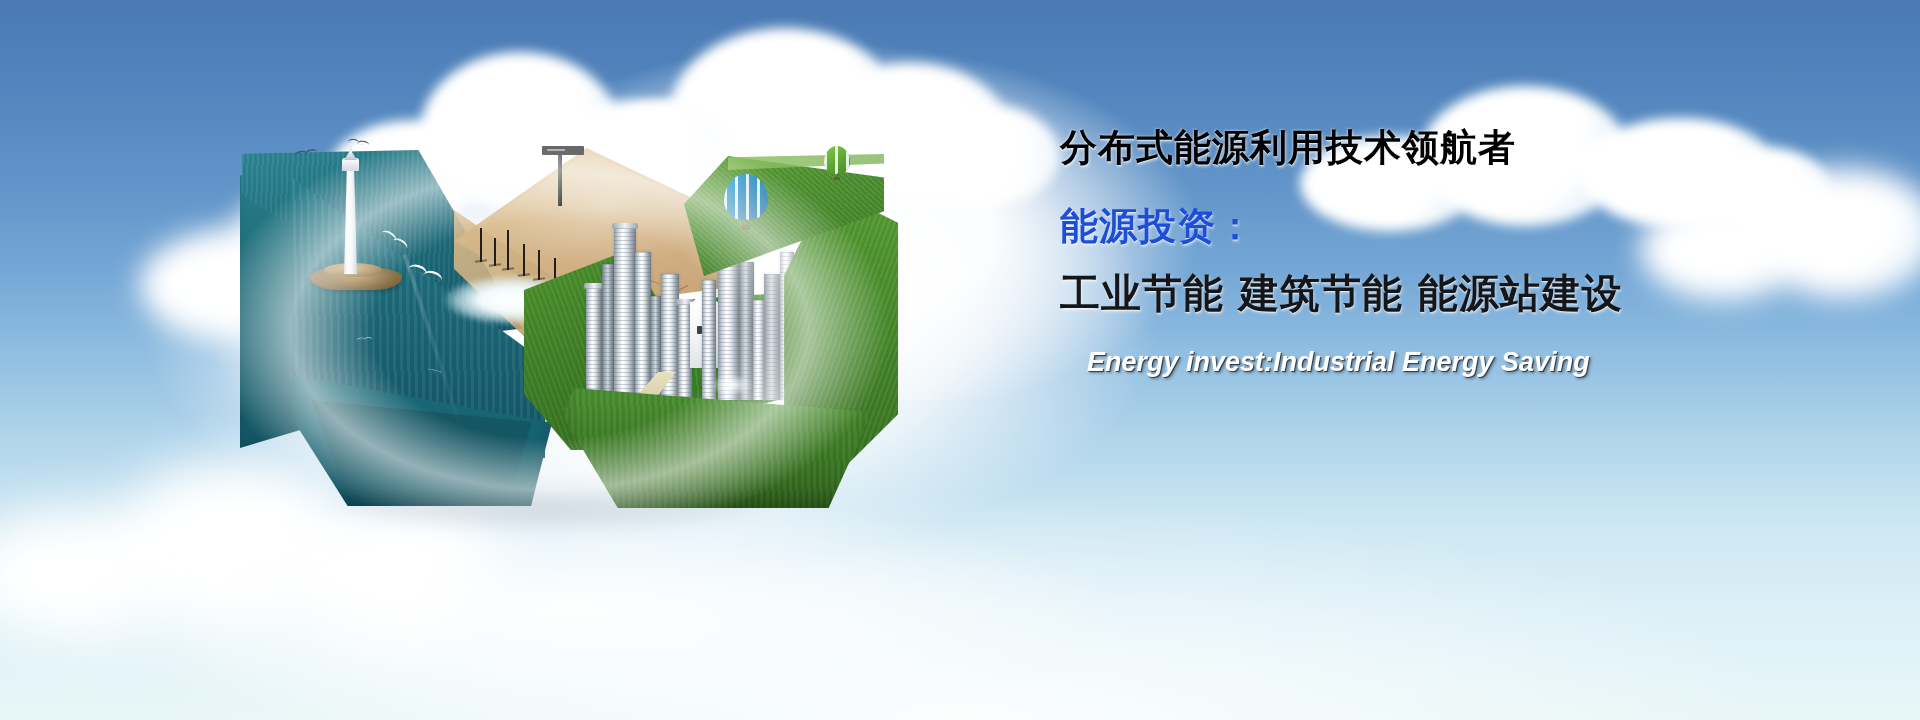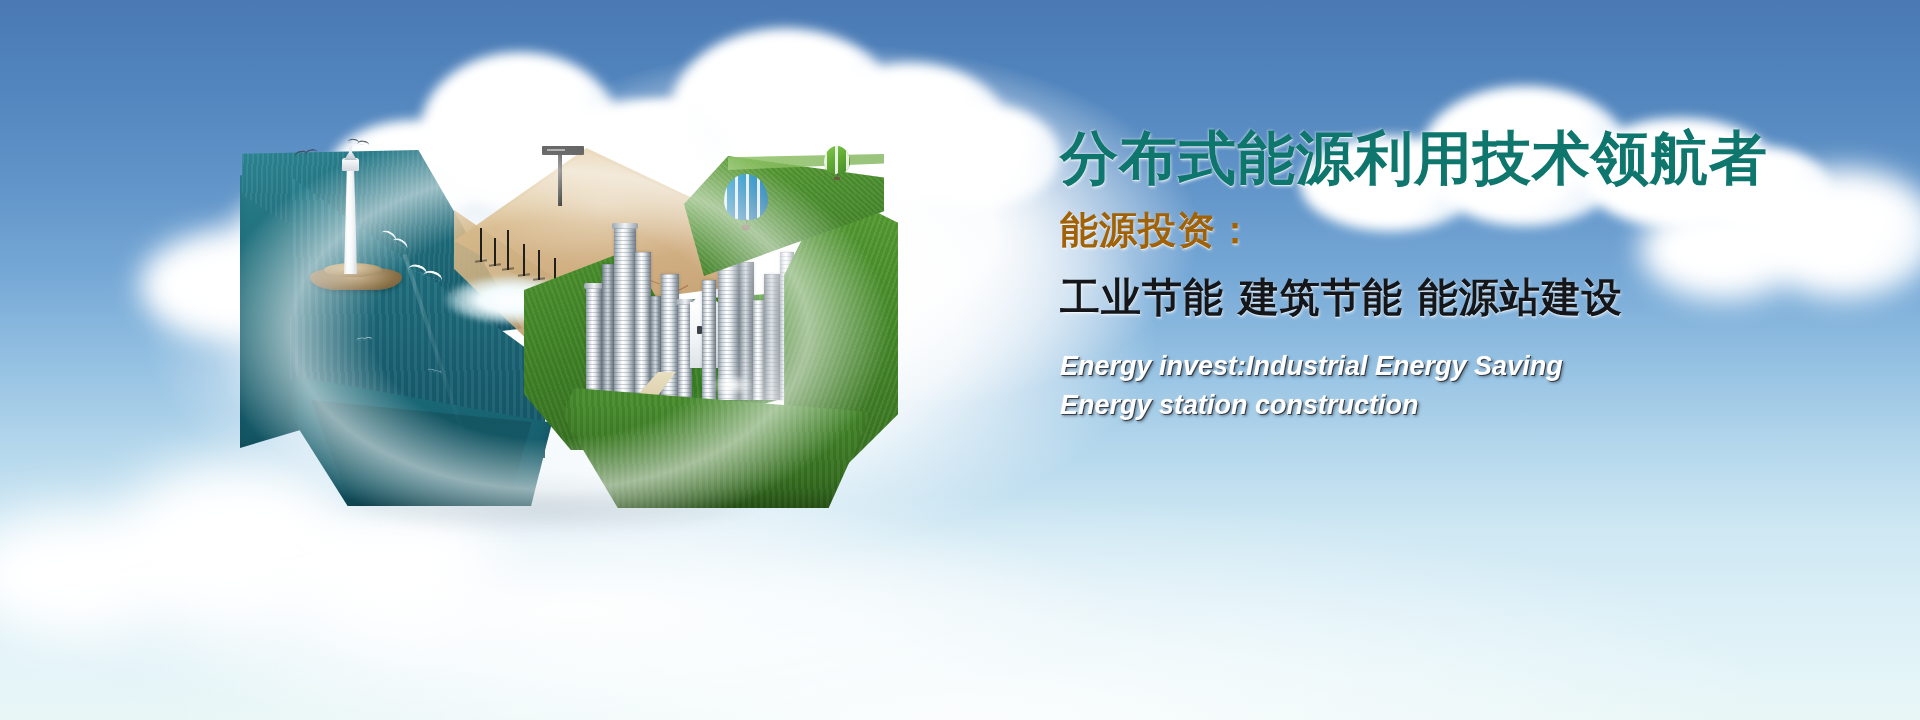--- a/index.html
+++ b/index.html
@@ -329,57 +329,57 @@
     background:radial-gradient(ellipse 50% 50% at 50% 50%, rgba(255,255,255,.0) 52%, rgba(255,255,255,.55) 76%, rgba(255,255,255,0) 100%);
     pointer-events:none;
   }
 
   
   .copy{
     position:absolute; left:1060px; top:128px; width:760px;
   }
   .headline{
     font-family:"DejaVu Sans","Liberation Sans",sans-serif;
-    font-size:58px; font-weight:bold; letter-spacing:1px;
-    color:#0f766e; line-height:1.06;
+    font-size:37px; font-weight:bold; letter-spacing:1px;
+    color:#000000; line-height:1.06;
     text-shadow:
       0 1px 0 rgba(255,255,255,.55),
       1px 2px 3px rgba(255,255,255,.55),
       -1px -1px 2px rgba(255,255,255,.35);
     white-space:nowrap;
   }
   .sub-en{
     margin-top:13px;
     font-family:"Liberation Sans",sans-serif;
     font-size:26px; font-weight:bold; font-style:italic;
     color:#ffffff; letter-spacing:.2px; white-space:nowrap;
     text-shadow:
       1px 1px 0 rgba(40,48,58,.85),
       2px 2px 3px rgba(30,38,48,.55),
       0 0 2px rgba(255,255,255,.5);
   }
   .line-cn2{
-    margin-top:16px;
+    margin-top:34px;
     font-family:"DejaVu Sans","Liberation Sans",sans-serif;
-    font-size:38px; font-weight:bold; color:#a16207; letter-spacing:1px;
+    font-size:38px; font-weight:bold; color:#1d4ed8; letter-spacing:1px;
     text-shadow:
       0 1px 0 rgba(255,255,255,.55),
       1px 2px 3px rgba(255,255,255,.5);
     white-space:nowrap;
   }
   .line-cn3{
     margin-top:14px;
     font-family:"DejaVu Sans","Liberation Sans",sans-serif;
     font-size:40px; font-weight:bold; color:#14161a; letter-spacing:1px;
     text-shadow:
       0 1px 0 rgba(255,255,255,.55),
       1px 2px 3px rgba(255,255,255,.5);
     white-space:nowrap;
   }
-  .en-list{ margin-top:22px; }
+  .en-list{ margin-top:22px;margin-left:27px; }
   .en-line{
     font-family:"Liberation Sans",sans-serif;
     font-size:27px; font-weight:bold; font-style:italic;
     color:#ffffff; line-height:1.42; white-space:nowrap;
     text-shadow:
       1px 1px 0 rgba(40,48,58,.85),
       2px 2px 3px rgba(30,38,48,.5),
       0 0 2px rgba(255,255,255,.45);
   }
 </style>
@@ -556,17 +556,16 @@
   <div class="copy">
     <div class="headline">分布式能源利用技术领航者</div>
 
 
     <div class="line-cn2">能源投资：</div>
 
     <div class="line-cn3">工业节能  建筑节能  能源站建设</div>
 
     <div class="en-list">
       <div class="en-line">Energy invest:Industrial Energy Saving</div>
-      <div class="en-line">Energy station construction</div>
     </div>
   </div>
 
 </div>
 
 </body></html>

